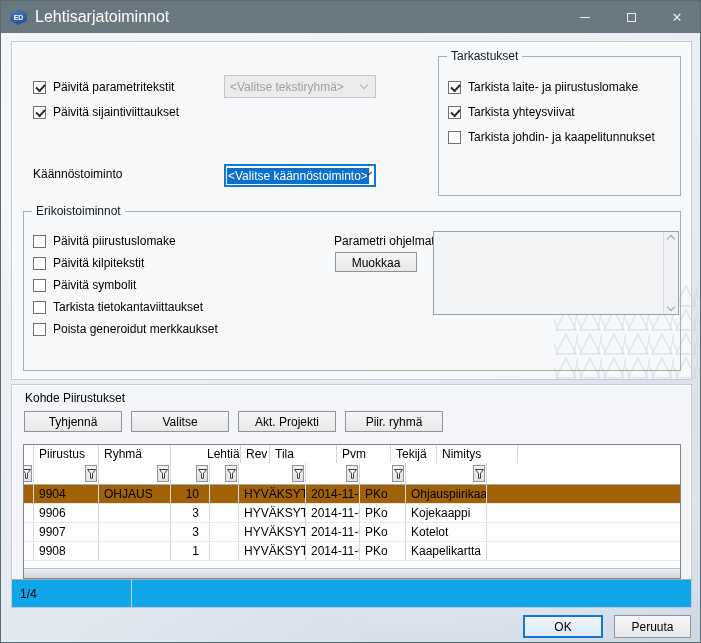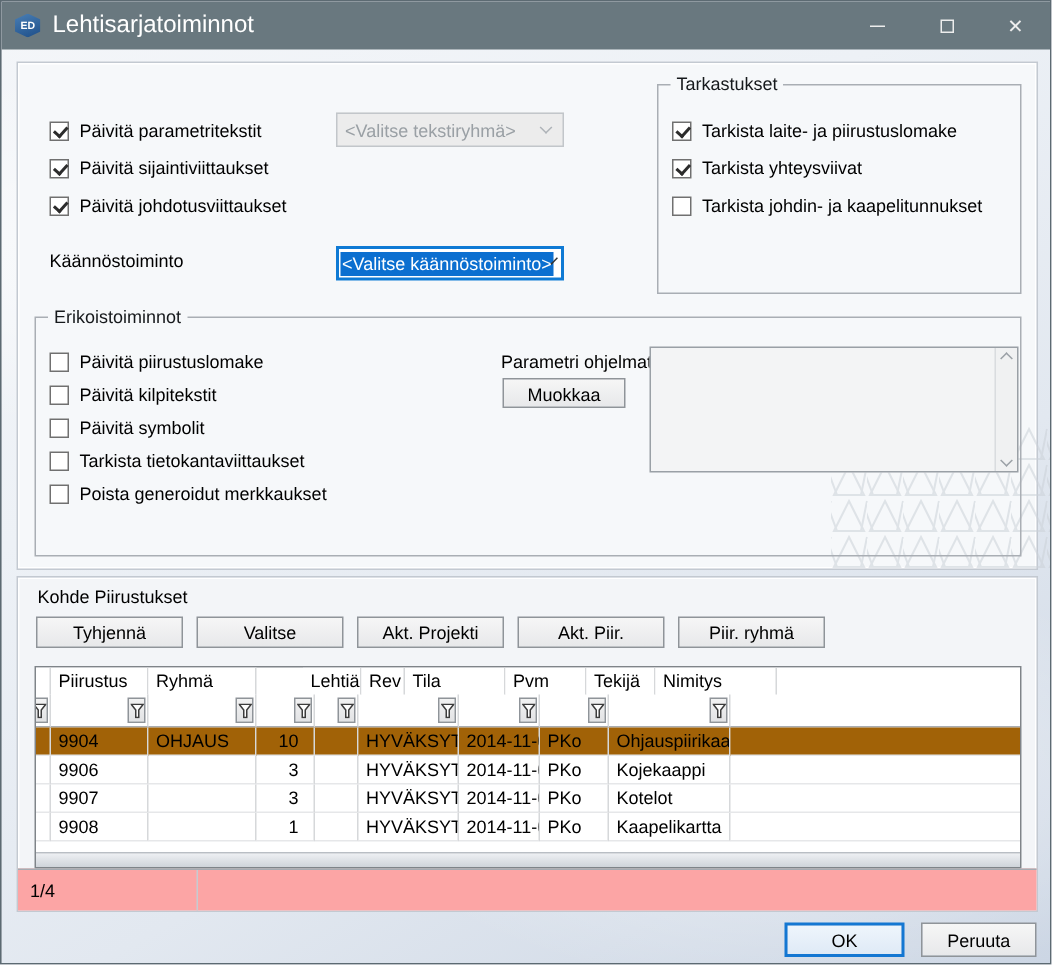--- a/index.html
+++ b/index.html
@@ -81,21 +81,21 @@
   .g-cell.last{flex:1;border-right:none;}
   .g-head .g-cell{height:18px;line-height:18px;background:#fff;color:#000;}
   .g-filter .g-cell{height:22px;display:flex;align-items:center;justify-content:flex-end;padding:0 1px 0 1px;border-bottom:1px solid #a9adb2;}
   .filter-field{flex:1;height:14px;}
   .fbtn{width:12px;height:17px;background:linear-gradient(#f2f2f2,#e2e3e5);border:1px solid #8f9499;display:flex;align-items:center;justify-content:center;flex:none;}
   .g-data .g-cell{height:19px;line-height:19px;border-bottom:1px solid #e6e7e9;}
   .g-data.selected .g-cell{background:#a16207;}
   .num{text-align:right;padding-right:10px;}
   .hscroll{position:absolute;left:0;bottom:0;width:100%;height:10px;background:linear-gradient(#eef0f3,#cfd4da);border-top:1px solid #b9bec4;}
 
-  .statusbar{position:absolute;left:0px;bottom:0px;width:100%;height:28px;background:#fca5a5;border-top:1px solid #a5abb2;display:flex;align-items:center;}
+  .statusbar{position:absolute;left:0px;bottom:0px;width:100%;height:28px;background:#0ea5e9;border-top:1px solid #a5abb2;display:flex;align-items:center;}
   .status-cell{width:120px;height:100%;border-right:1px solid #c6cbd1;display:flex;align-items:center;padding-left:8px;font-size:12px;color:#000;}
 
   
   .ok-btn{position:absolute;left:522px;top:614px;width:80px;height:23px;line-height:19px;
           background:linear-gradient(#eef5fc,#dfeaf6);border:2px solid #1477d2;}
   .cancel-btn{position:absolute;left:613px;top:614px;width:77px;height:23px;line-height:21px;}
 </style>
 </head>
 <body>
 
@@ -133,24 +133,20 @@
 
   <div class="cb-col pitch-25" style="left:32px;top:78px;">
       <label class="cb-row">
         <span class="cb checked"></span>
         <span class="cb-text">Päivitä parametritekstit</span>
       </label>
       <label class="cb-row">
         <span class="cb checked"></span>
         <span class="cb-text">Päivitä sijaintiviittaukset</span>
       </label>
-      <label class="cb-row">
-        <span class="cb checked"></span>
-        <span class="cb-text">Päivitä johdotusviittaukset</span>
-      </label>
     </div>
   <div class="combo combo-disabled">
     <span class="val">&lt;Valitse tekstiryhmä&gt;</span>
     <span class="chev"></span>
   </div>
   <div class="label" style="left:32px;top:166px;">Käännöstoiminto</div>
   <div class="combo combo-focus">
     <span class="val">&lt;Valitse käännöstoiminto&gt;</span>
     <span class="chev"></span>
   </div>
@@ -211,21 +207,20 @@
   <div class="panel panel-b">
     <div class="statusbar">
       <div class="status-cell">1/4</div>
     </div>
   </div>
   <div class="label" style="left:24px;top:390px;">Kohde Piirustukset</div>
   <div class="btn-row">
       <button class="btn cmd-btn">Tyhjennä</button>
       <button class="btn cmd-btn">Valitse</button>
       <button class="btn cmd-btn">Akt. Projekti</button>
-      <button class="btn cmd-btn">Akt. Piir.</button>
       <button class="btn cmd-btn">Piir. ryhmä</button>
     </div>
 
   <div class="grid" id="grid">
     <div class="hscroll"></div>
   <div class="g-row g-head">
         <div class="g-cell " style="width: 10px;"></div>
         <div class="g-cell " style="width: 65px;">Piirustus</div>
         <div class="g-cell " style="width: 72px;">Ryhmä</div>
         <div class="g-cell " style="width: 39px; margin-left: 31px;">Lehtiä</div>

